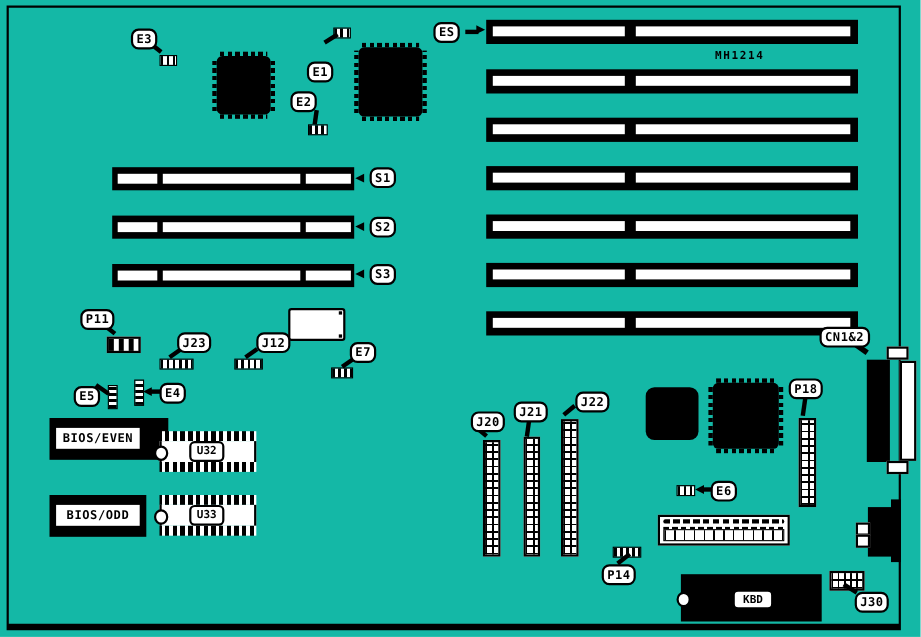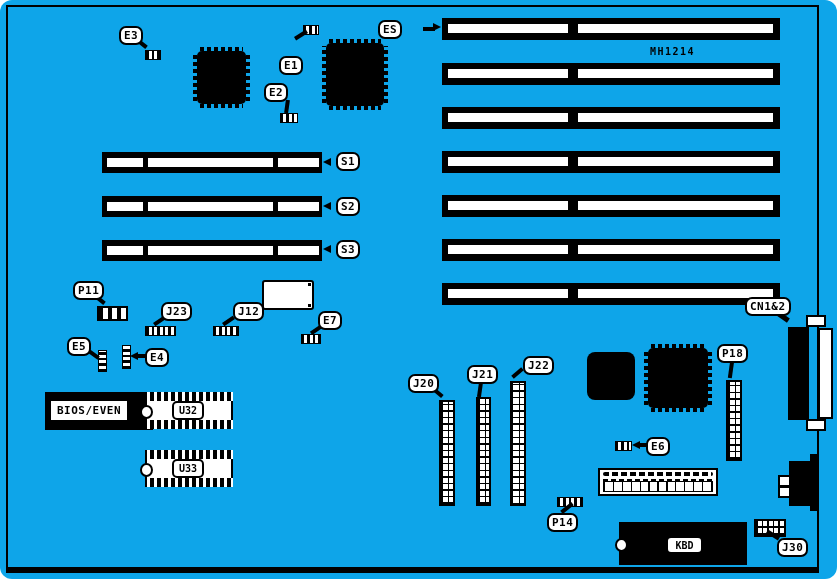--- a/index.html
+++ b/index.html
@@ -1,17 +1,17 @@
 <!DOCTYPE html>
 <html><head>
 <meta charset="utf-8">
 <style>
   html,body{margin:0;padding:0;background:#fff;}
-  #stage{position:relative;width:837px;height:579px;background:#0ea5e9;overflow:hidden;
-         font-family:"DejaVu Sans Mono",monospace;border-radius:12px;}
+  #stage{position:relative;width:837px;height:579px;background:#14b8a6;overflow:hidden;
+         font-family:"DejaVu Sans Mono",monospace;}
   .abs{position:absolute;}
   
   #board{left:6px;top:5px;width:809px;height:560px;border:2px solid #000;border-bottom-width:6px;}
   
   .co{display:flex;align-items:center;justify-content:center;height:15px;padding:0 3px;
       background:#fff;border:2px solid #000;border-radius:7px;font-size:11px;font-weight:bold;
       letter-spacing:0.5px;z-index:6;white-space:nowrap;color:#000;}
   .tail{background:#000;z-index:4;}
   .arrl{width:0;height:0;border-top:4px solid transparent;border-bottom:4px solid transparent;
         border-right:8px solid #000;z-index:4;}
@@ -103,21 +103,21 @@
   <div class="abs tail" style="left:134px;top:41px;width:14px;height:4px;transform:rotate(38deg)"></div>
   <div class="abs co" style="left:279px;top:56px">
       <span>E1</span>
     </div>
   <div class="abs tail" style="left:294px;top:33px;width:14px;height:4px;transform:rotate(-32deg)"></div>
   <div class="abs co" style="left:264px;top:83px">
       <span>E2</span>
     </div>
   <div class="abs tail" style="left:285px;top:100px;width:4px;height:13px;transform:rotate(8deg)"></div>
 
-  <div class="abs co" style="left:378px;top:20px">
+  <div class="abs co" style="left:394px;top:20px">
       <span>ES</span>
     </div>
   <div class="abs tail" style="left:423px;top:27px;width:12px;height:4px"></div>
   <div class="abs arrr" style="left:433px;top:23px"></div>
 
   <div class="abs slotr" style="left:442px;top:18px">
       <i class="sw" style="left:6px;width:120px"></i>
       <i class="sw" style="left:136px;width:195px"></i>
     </div>
   <div class="abs slotr" style="left:442px;top:63px">
@@ -197,57 +197,60 @@
     </div>
   <div class="abs tail" style="left:222px;top:319px;width:13px;height:4px;transform:rotate(-35deg)"></div>
   <div class="abs jh" style="left:213px;top:326px;width:24px;height:8px"></div>
 
   <div class="abs co" style="left:318px;top:311px">
       <span>E7</span>
     </div>
   <div class="abs tail" style="left:310px;top:328px;width:12px;height:4px;transform:rotate(-35deg)"></div>
   <div class="abs jh" style="left:301px;top:334px;width:18px;height:8px"></div>
 
-  <div class="abs co" style="left:67px;top:337px">
+  <div class="abs co" style="left:67px;top:351px">
       <span>E5</span>
     </div>
   <div class="abs tail" style="left:86px;top:352px;width:14px;height:4px;transform:rotate(35deg)"></div>
   <div class="abs jv" style="left:98px;top:350px;width:7px;height:20px"></div>
 
   <div class="abs jv" style="left:122px;top:345px;width:7px;height:22px"></div>
   <div class="abs arrl" style="left:130px;top:352px"></div>
   <div class="abs tail" style="left:136px;top:354px;width:10px;height:4px"></div>
   <div class="abs co" style="left:145px;top:348px">
       <span>E4</span>
     </div>
 
-  <div class="abs bbox" style="left:45px;top:392px;width:108px;height:38px">
+  <div class="abs bbox" style="left:45px;top:380px;width:108px;height:38px">
     <div class="bband" style="left:6px;top:9px;width:76px;height:19px">BIOS/EVEN</div>
   </div>
   <div class="abs dip" style="left:145px;top:392px">
     <div class="tp"></div>
     <div class="mid"></div>
     <div class="bp"></div>
     <div class="notch" style="left:-5px;top:13px"></div>
   </div>
   <div class="abs ilabel" style="left:172px;top:401px;width:28px;height:15px">
       <span>U32</span>
     </div>
 
+  <div class="abs bbox" style="left:45px;top:450px;width:88px;height:38px">
+    <div class="bband" style="left:6px;top:9px;width:76px;height:19px">BIOS/ODD</div>
+  </div>
   <div class="abs dip" style="left:145px;top:450px">
     <div class="tp"></div>
     <div class="mid"></div>
     <div class="bp"></div>
     <div class="notch" style="left:-5px;top:13px"></div>
   </div>
   <div class="abs ilabel" style="left:172px;top:459px;width:28px;height:15px">
       <span>U33</span>
     </div>
 
-  <div class="abs co" style="left:408px;top:374px">
+  <div class="abs co" style="left:428px;top:374px">
       <span>J20</span>
     </div>
   <div class="abs tail" style="left:430px;top:390px;width:14px;height:4px;transform:rotate(40deg)"></div>
   <div class="abs grid" style="left:439px;top:400px;width:12px;height:102px"></div>
 
   <div class="abs co" style="left:467px;top:365px">
       <span>J21</span>
     </div>
   <div class="abs tail" style="left:478px;top:382px;width:4px;height:15px;transform:rotate(8deg)"></div>
   <div class="abs grid" style="left:476px;top:397px;width:11px;height:105px"></div>

